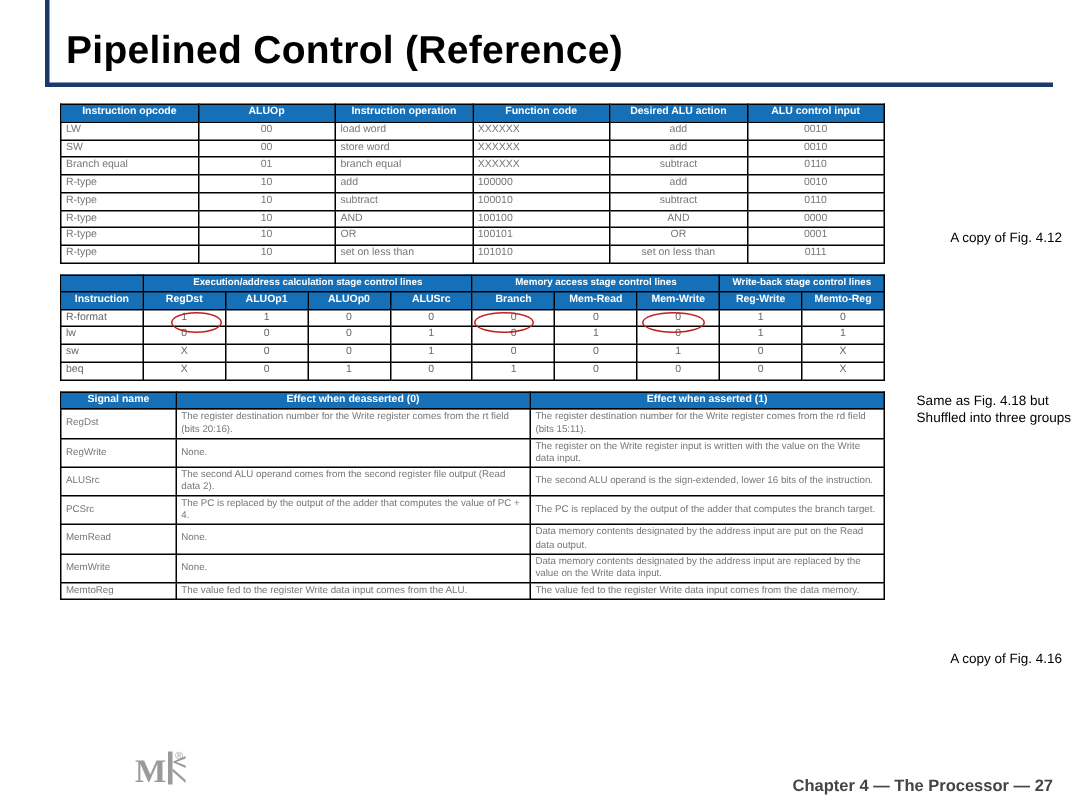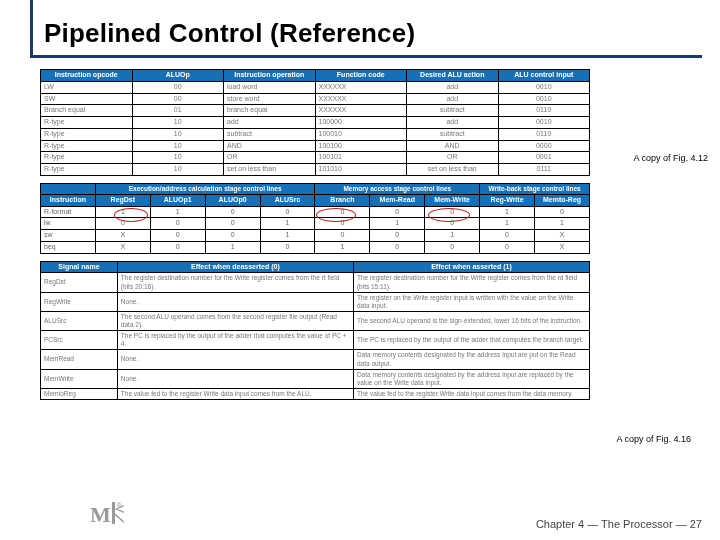--- a/index.html
+++ b/index.html
@@ -17,22 +17,22 @@
 .t1 td:nth-child(2),.t1 td:nth-child(5),.t1 td:nth-child(6){text-align:center}
 .t2 .grp th{font-size:6.5px}
 .t2 td{text-align:center;color:#666;filter:blur(.35px)}
 .t2 td:first-child{text-align:left}
 .t3 td{font-size:6.5px;color:#777;filter:blur(.4px);text-align:left}
 .t3 th{font-size:7px}
 .gap{height:7px}
 .note{position:absolute;font-size:9px;font-weight:400;color:#000;line-height:1.25}
 .note1{right:12px;top:153px}
 .note2{right:6px;top:262px}
-.note3{right:29px;top:434px}
-.foot{position:absolute;bottom:10px;right:18px;font-size:11px;font-weight:400;color:#444}
+.note3{right:12px;top:434px}
+.foot{position:absolute;bottom:10px;right:18px;font-size:11px;font-weight:700;color:#444}
 .logo{position:absolute;left:90px;bottom:12px;display:flex;align-items:flex-start}
 .logo-m{font-family:Georgia,serif;font-size:22px;font-weight:700;color:#9a9a9a}
 .logo-k{position:relative;margin-left:1px}
 .logo-k .bar{width:3px;height:22px;background:#9a9a9a;display:inline-block}
 .logo-k .arm{position:absolute;left:3px;top:3px;width:9px;height:8px;background:#9a9a9a;clip-path:polygon(0 50%,100% 0,100% 20%,30% 50%,100% 80%,100% 100%)}
 .logo-k .leg{position:absolute;left:3px;top:11px;width:9px;height:10px;background:#9a9a9a;clip-path:polygon(0 0,100% 80%,100% 100%,0 20%)}
 .logo-r{font-size:7px;color:#9a9a9a;margin-left:2px}
 .ring{position:absolute;border:1.5px solid #c02020;border-radius:50%/50%;height:14px}
 .r1{left:114px;top:208px;width:34px}
 .r2{left:316px;top:208px;width:40px}
@@ -250,20 +250,24 @@
           </tr>
         </tbody>
     </table>
   </div>
 
   <div class="ring r1"></div>
   <div class="ring r2"></div>
   <div class="ring r3"></div>
 
   <div class="note note1">A copy of Fig. 4.12</div>
+  <div class="note note2">
+    <span>Same as Fig. 4.18 but</span><br>
+    <span>Shuffled into three groups</span>
+  </div>
   <div class="note note3">A copy of Fig. 4.16</div>
 
   <div class="logo">
     <span class="logo-m">M</span>
     <span class="logo-k">
       <span class="bar"></span><span class="arm"></span><span class="leg"></span>
     </span>
     <span class="logo-r">®</span>
   </div>
   <div class="foot">Chapter 4 — The Processor — 27</div>

